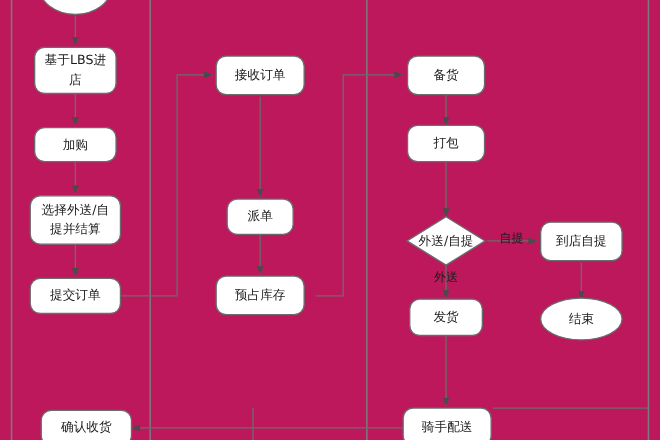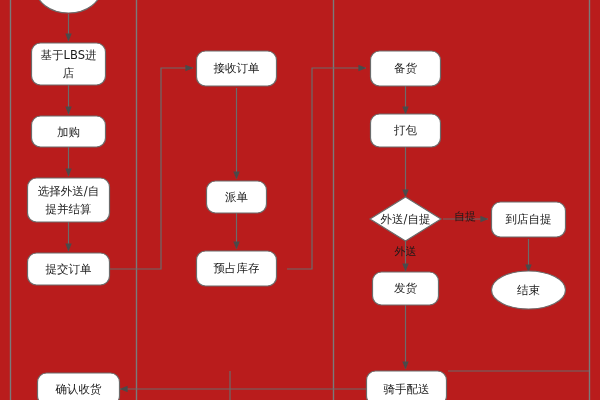--- a/index.html
+++ b/index.html
@@ -10,21 +10,21 @@
   body {
     width: 600px;
     height: 400px;
     overflow: hidden;
     font-family: "DejaVu Sans", "Liberation Sans", sans-serif;
   }
   #flow-root {
     position: relative;
     width: 600px;
     height: 400px;
-    background: #b91c1c;
+    background: #be185d;
   }
   svg.flow {
     display: block;
     width: 600px;
     height: 400px;
   }
   .node-box {
     fill: #ffffff;
     stroke: #6b6b6b;
     stroke-width: 1.2;

